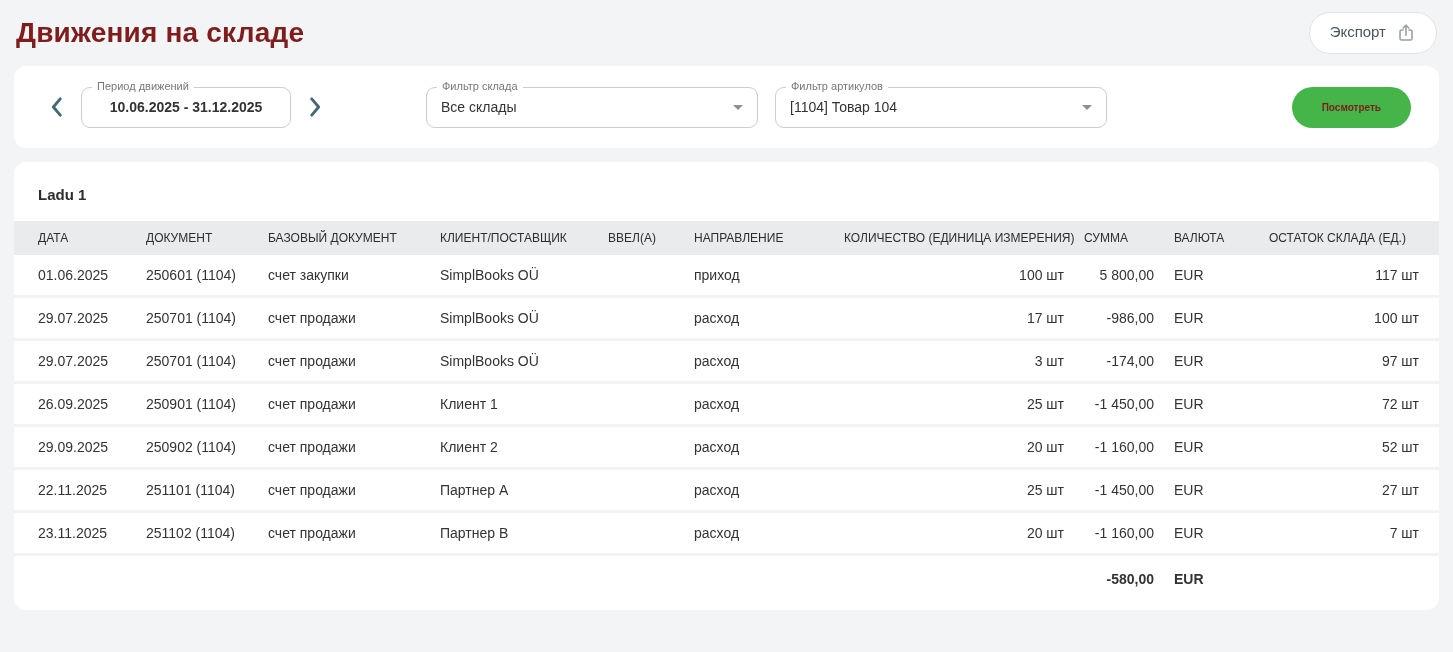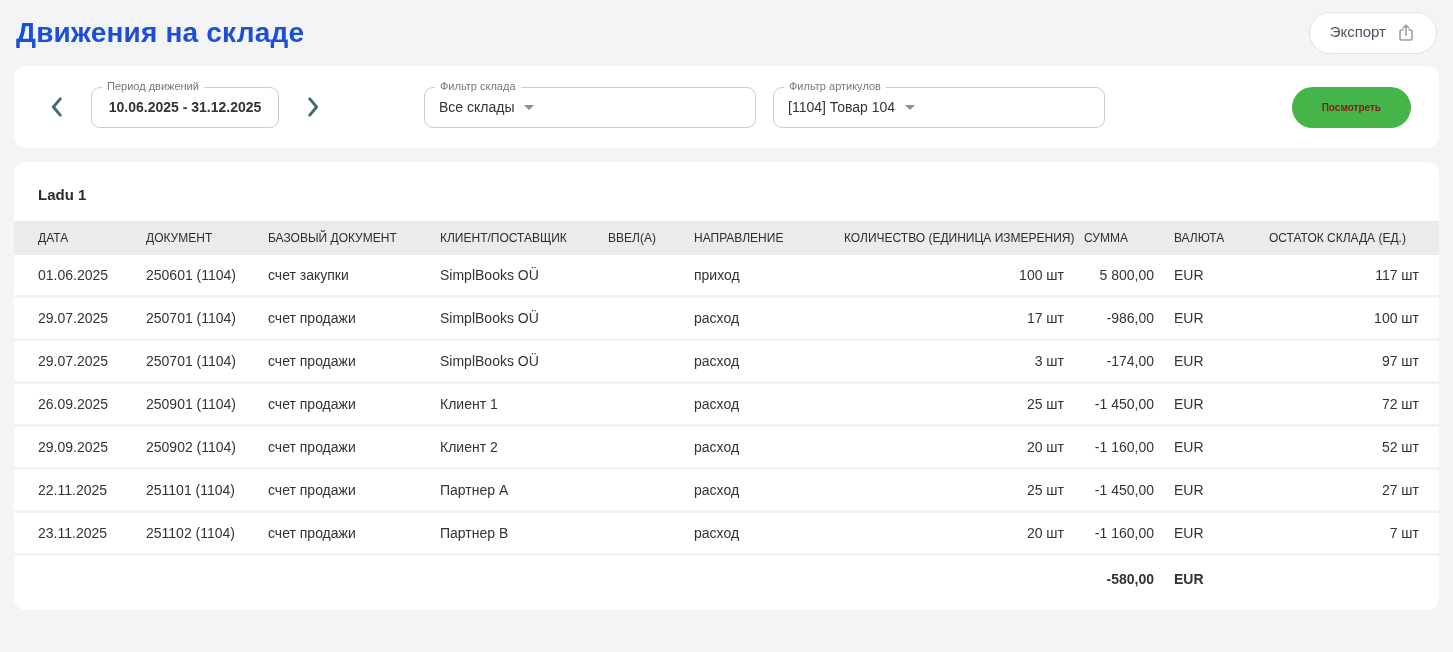--- a/index.html
+++ b/index.html
@@ -11,21 +11,21 @@
     color: #333;
   }
   .page { padding: 0 14px 20px 14px; }
 
   
   .page-header {
     display: flex; align-items: center; justify-content: space-between;
     padding: 12px 2px 12px 2px;
   }
   .page-title {
-    font-size: 28px; font-weight: 700; color: #1d4ed8; letter-spacing: .2px;
+    font-size: 28px; font-weight: 700; color: #7f1d1d; letter-spacing: .2px;
   }
   .export-btn {
     display: inline-flex; align-items: flex-start; gap: 10px;
     background: #fff; border: 1px solid #e0e4e6; border-radius: 22px;
     padding: 10px 20px; font-size: 15px; color: #4a5560; cursor: pointer;
     font-family: inherit;
   }
 
   
   .filter-card {
@@ -40,23 +40,23 @@
   .fieldbox {
     position: relative; border: 1px solid #c9ced2; border-radius: 9px;
     height: 41px; display: flex; align-items: center; background: #fff;
     padding: 0 14px;
   }
   .fieldbox .flabel {
     position: absolute; top: -8px; left: 10px;
     background: #fff; padding: 0 5px;
     font-size: 11px; color: #75797d; white-space: nowrap;
   }
-  .period-box { width: 188px; margin: 0 20px; justify-content: center; cursor: pointer; }
+  .period-box { width: 210px; margin: 0 10px; justify-content: center; cursor: pointer; }
   .period-box .fvalue { font-size: 14px; font-weight: 700; color: #333; }
-  .select-box { width: 332px; justify-content: flex-start; cursor: pointer; }
+  .select-box { width: 332px; justify-content: space-between; cursor: pointer; }
   .select-box .fvalue { font-size: 14px; color: #333; }
   .gap-lg { width: 96px; }
   .gap-md { width: 17px; }
   .caret-down {
     width: 0; height: 0;
     border-left: 5px solid transparent; border-right: 5px solid transparent;
     border-top: 5px solid #8a9094; margin-left: 10px;
   }
   .view-btn {
     margin-left: auto;

